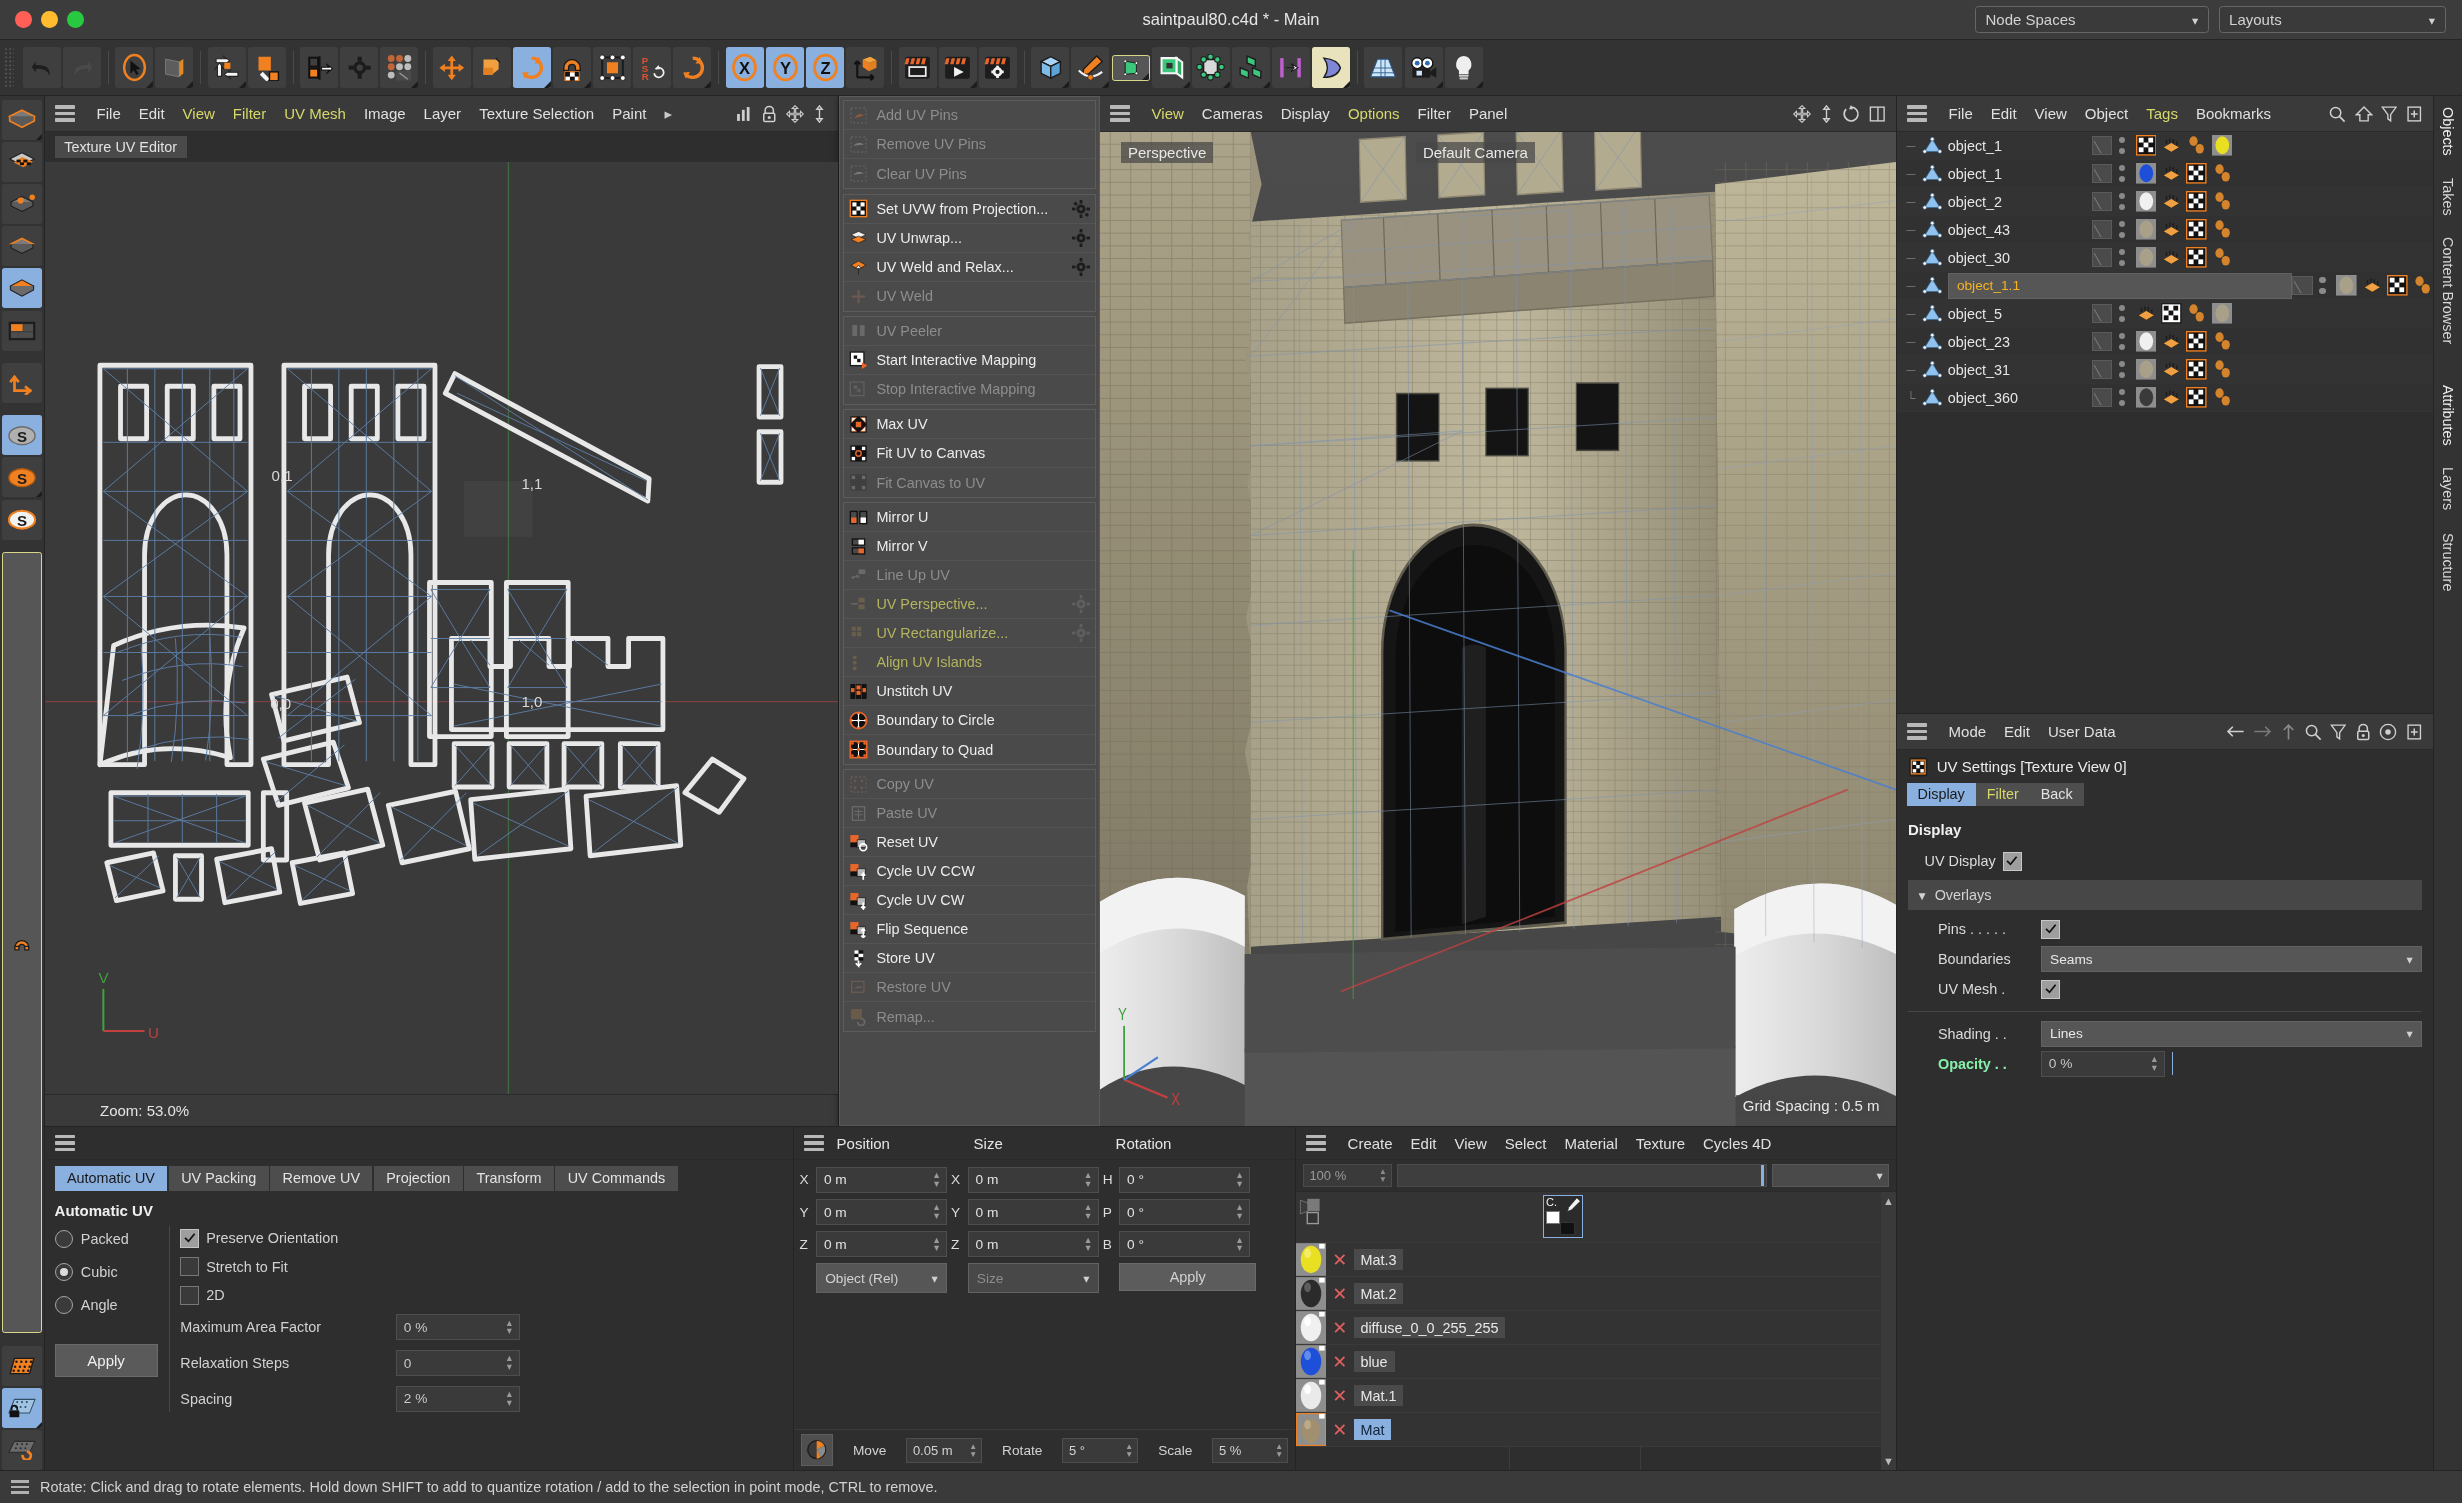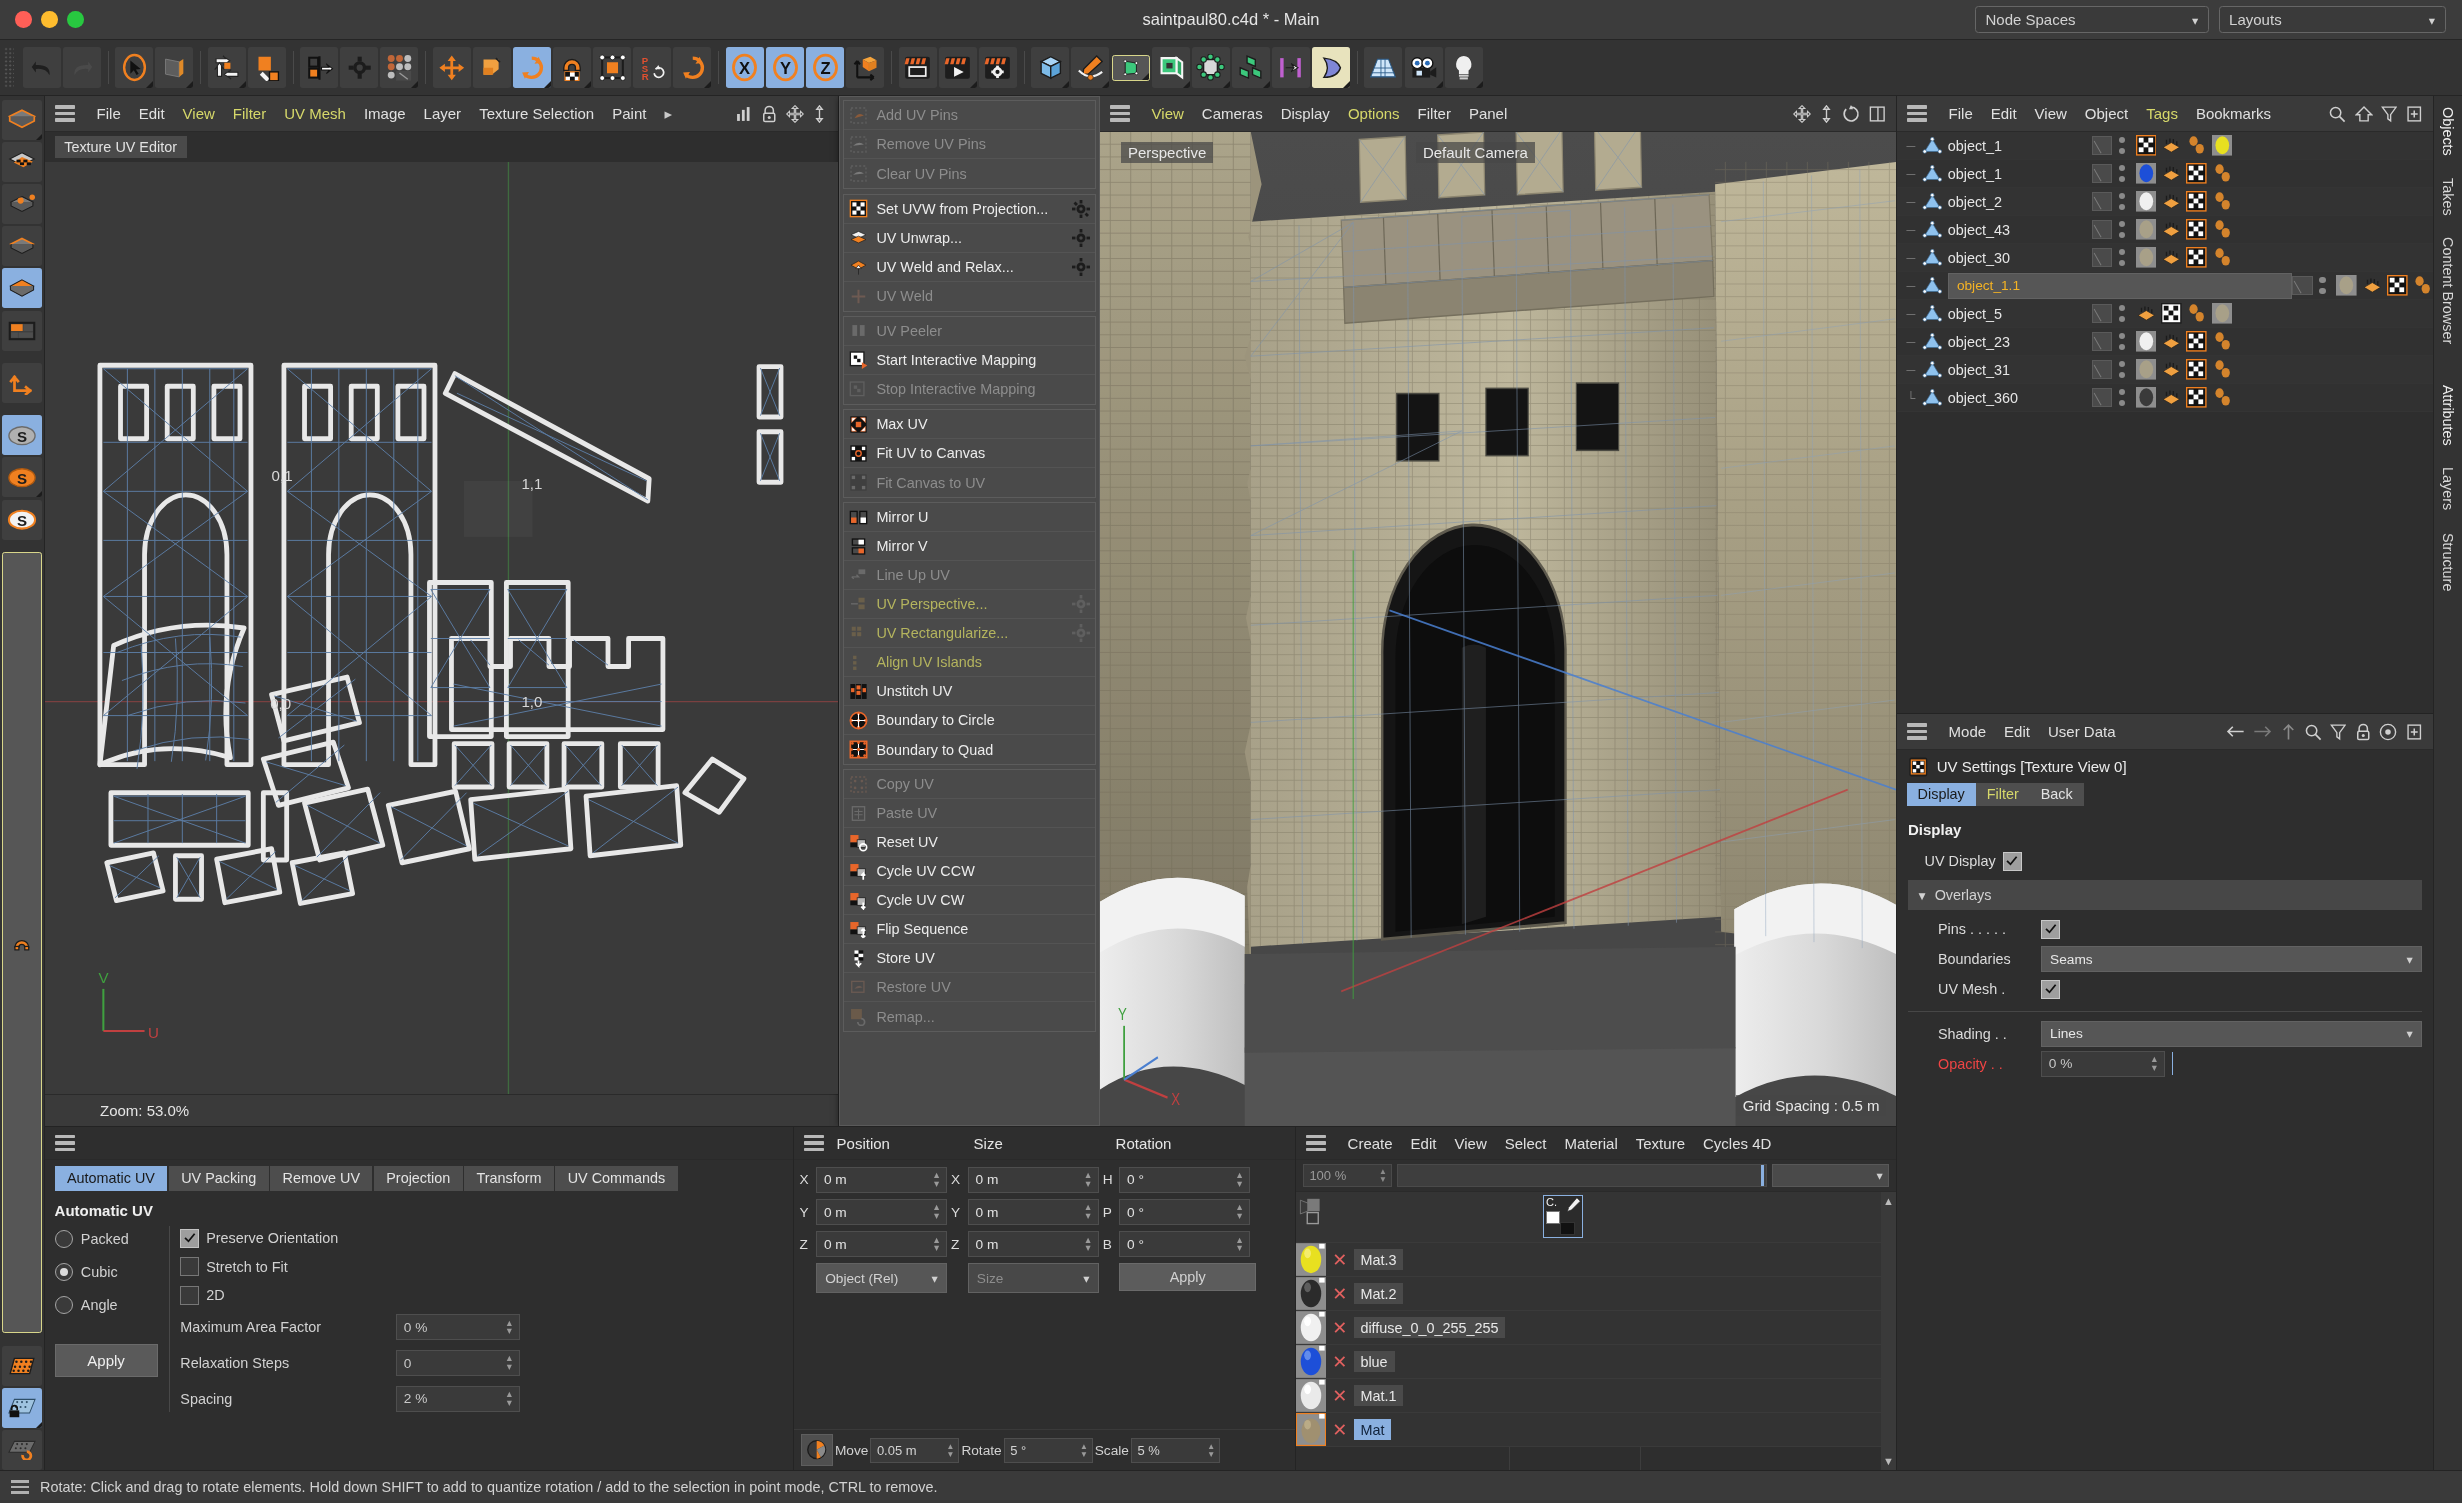--- a/index.html
+++ b/index.html
@@ -171,21 +171,21 @@
   .attrtitle{ height:33px; display:flex; align-items:center; gap:8.2px; padding:0 11px;
               font-size:15px; color:#ececec; }
   .attrtabs{ display:flex; gap:0; padding:0 9.6px 5.5px; }
   .atab{ padding:3.4px 11px; font-size:14.4px; background:#4e4e4e; color:#e2e2e2; }
   .atab.act{ background:#8ab0e0; color:#1a1a1a; }
   .atab.y{ color:#d6d86a; }
   .attrbody{ padding:2.7px 11px; display:flex; flex-direction:column; gap:0; }
   .ahead{ font-size:15px; font-weight:bold; color:#f0f0f0; padding:6.9px 0 8.2px; }
   .arow{ display:flex; align-items:center; height:30px; gap:6.9px; }
   .alabel{ font-size:14.4px; color:#dcdcdc; }
-  .alabel.dis{ color:#ef4444; }
+  .alabel.dis{ color:#86efac;font-weight:bold; }
   .indent1{ padding-left:16.5px; }
   .indent2{ padding-left:30px; }
   .cbox{ width:19px; height:19px; background:#9e9e9e; border:0.7px solid #c8c8c8;
          display:flex; align-items:center; justify-content:center; flex:none; }
   .cbox svg{ display:block; }
   .ovhdr{ background:#474747; height:30px; display:flex; align-items:center;
           gap:6.9px; padding-left:8.2px; font-size:14.4px; margin:4.1px 0; }
   .sel{ flex:1; height:26px; background:#565656; border:0.7px solid #626262;
         display:flex; align-items:center; padding:0 8.2px; font-size:13.7px; color:#e8e8e8; }
   .sel .cv{ margin-left:auto; }
@@ -239,21 +239,21 @@
            display:flex; align-items:center; padding:0 6.9px; font-size:13.7px; color:#e2e2e2; }
   .cinput .ar{ margin-left:auto; color:#9a9a9a; font-size:10.3px; line-height:.85;
                display:flex; flex-direction:column; }
   .cdrop{ width:131px; height:30px; background:#565656; border:0.7px solid #626262;
           display:flex; align-items:center; padding:0 8.2px; font-size:13.7px; margin-left:16.5px; }
   .cdrop.dis{ color:#8d8d8d; background:#484848; }
   .cdrop .cv{ margin-left:auto; }
   .capply{ width:137px; height:27.5px; background:#5c5c5c; border:0.7px solid #6a6a6a;
            display:flex; align-items:center; justify-content:center; font-size:14.4px;
            margin-left:16.5px; }
-  .snapbar{ margin-top:auto; height:41px; display:flex; align-items:center; gap:2px;
+  .snapbar{ margin-top:auto; height:41px; display:flex; align-items:center; gap:20px;
             padding:0 6.9px; border-top:0.7px solid #3a3a3a; }
   .snapicon{ width:32px; height:32px; background:#4f4f4f; border:0.7px solid #5e5e5e;
              display:flex; align-items:center; justify-content:center; flex:none; }
   .sfield{ width:89px; height:25px; background:#3a3a3a; border:0.7px solid #4e4e4e;
            display:flex; align-items:center; padding:0 5.5px; font-size:13px; }
   .sfield .ar{ margin-left:auto; color:#9a9a9a; font-size:9.6px; line-height:.85;
                display:flex; flex-direction:column; }
 
   
   .pmat{ flex:1; display:flex; flex-direction:column; }

